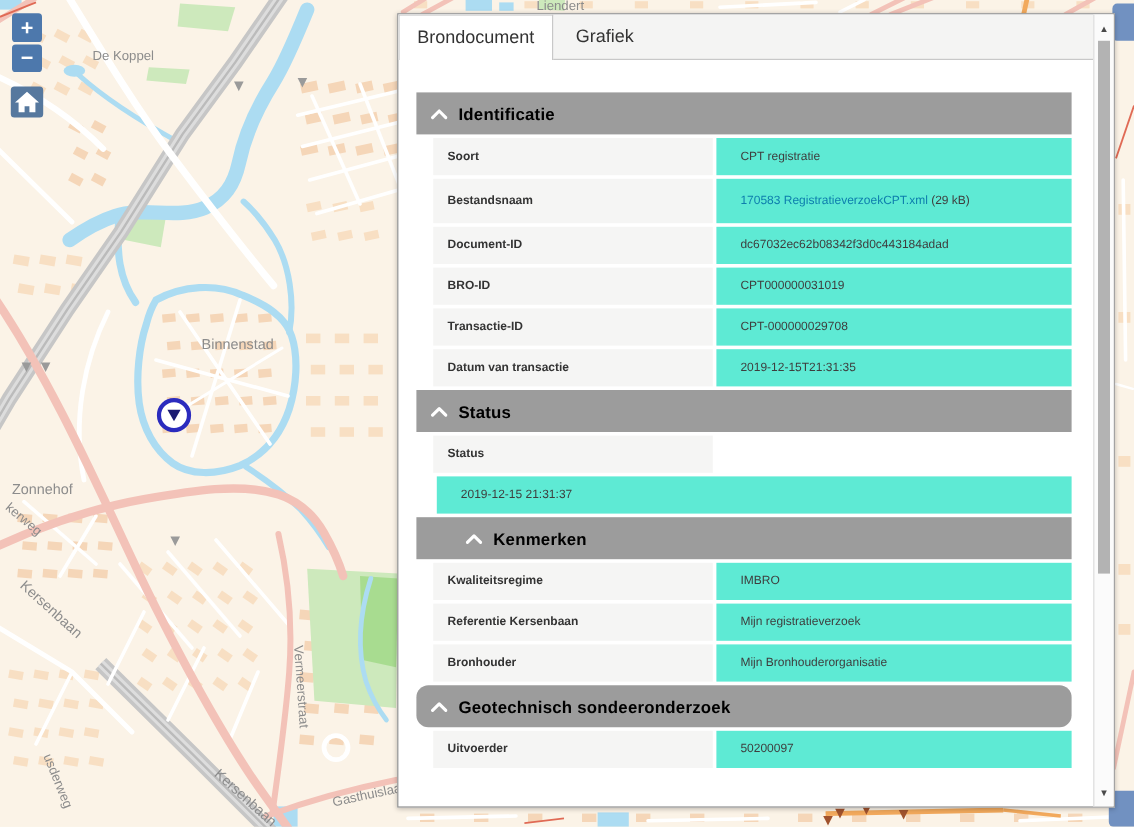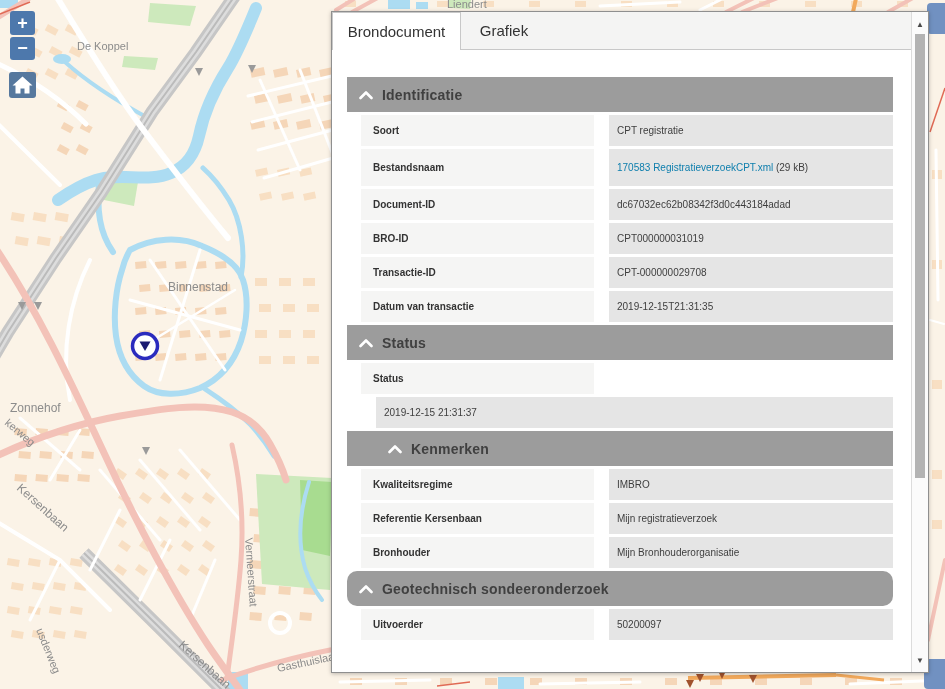--- a/index.html
+++ b/index.html
@@ -13,30 +13,30 @@
          box-shadow:0 1px 4px rgba(0,0,0,.25);}
   #panel-main{position:absolute;left:0;top:0;right:17px;bottom:0;overflow:hidden;}
   .tabbar{height:37px;background:#f4f4f3;border-bottom:1px solid #c8c8c8;
           display:flex;align-items:stretch;}
   .tab{display:flex;align-items:center;justify-content:center;font-size:15px;
        color:#333;cursor:pointer;box-sizing:border-box;}
   .tab.active{background:#fff;border:1px solid #c8c8c8;border-bottom:none;
        width:129px;margin-bottom:-1px;}
   .tab.inactive{width:86px;}
   #content{padding:27px 18px 0 15px;}
-  .section-header{height:35px;background:#9c9c9c;color:#404040;display:flex;
+  .section-header{height:35px;background:#9c9c9c;color:#000000;display:flex;
        align-items:center;margin-bottom:3px;}
   .section-header .chev{margin:0 9px 0 12px;display:flex;}
   .section-header .title{font-size:14px;font-weight:bold;letter-spacing:.2px;}
   .rows{margin-left:14px;}
   .row{display:flex;margin-bottom:3px;font-size:10px;line-height:19px;}
   .cell-label{width:233px;box-sizing:border-box;background:#f5f5f4;
        padding:6px 12px;font-weight:bold;color:#333;}
-  .cell-value{flex:1;box-sizing:border-box;background:#e5e5e5;
-       padding:6px 8px;color:#3e3e3e;margin-left:15px;word-break:break-word;}
+  .cell-value{flex:1;box-sizing:border-box;background:#5eead4;
+       padding:6px 20px;color:#3e3e3e;margin-left:3px;word-break:break-word;}
   .row.tall .cell-label,.row.tall .cell-value{padding-top:8px;padding-bottom:8px;line-height:21px;}
   .cell-value a{text-decoration:none;}
 
   
   #scrollcol{position:absolute;right:0;top:0;bottom:0;width:17px;background:#fbfbfb;
        border-left:1px solid #dcdcdc;box-sizing:border-box;}
   .sb-arrow{position:absolute;left:0;width:16px;height:16px;display:flex;
        align-items:center;justify-content:center;font-size:8px;color:#4a4a4a;cursor:pointer;}
   #sb-up{top:4px;} #sb-down{bottom:4px;}
   #sb-thumb{position:absolute;left:3px;width:10px;top:22px;height:444px;

